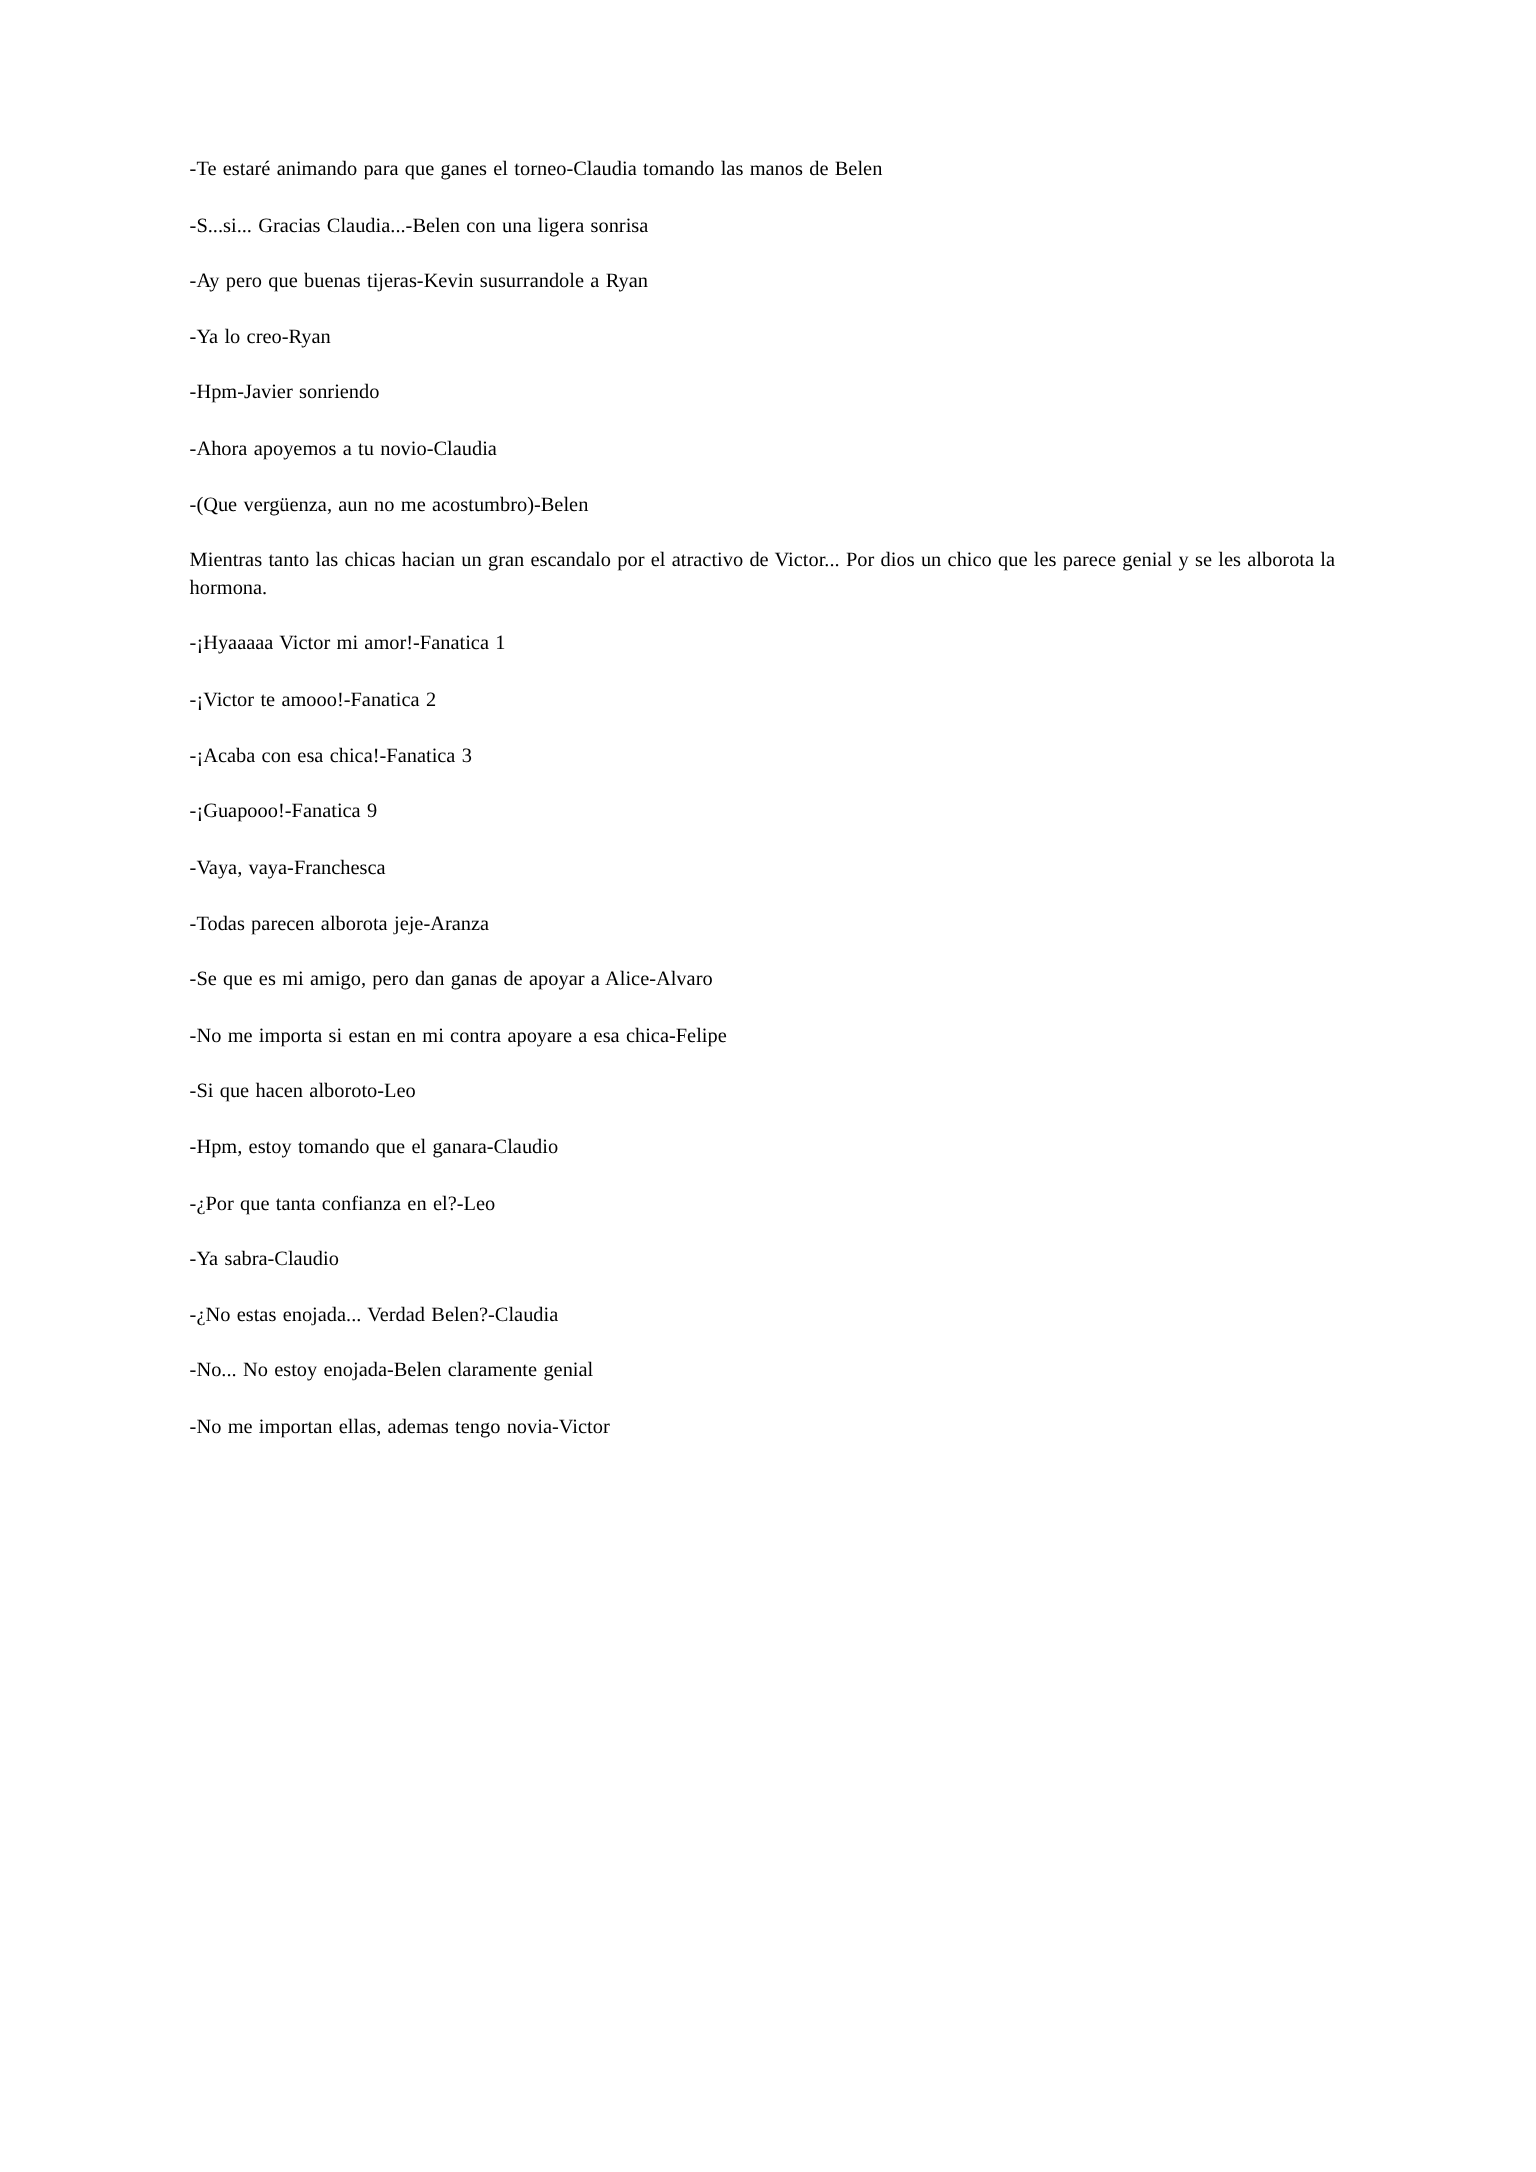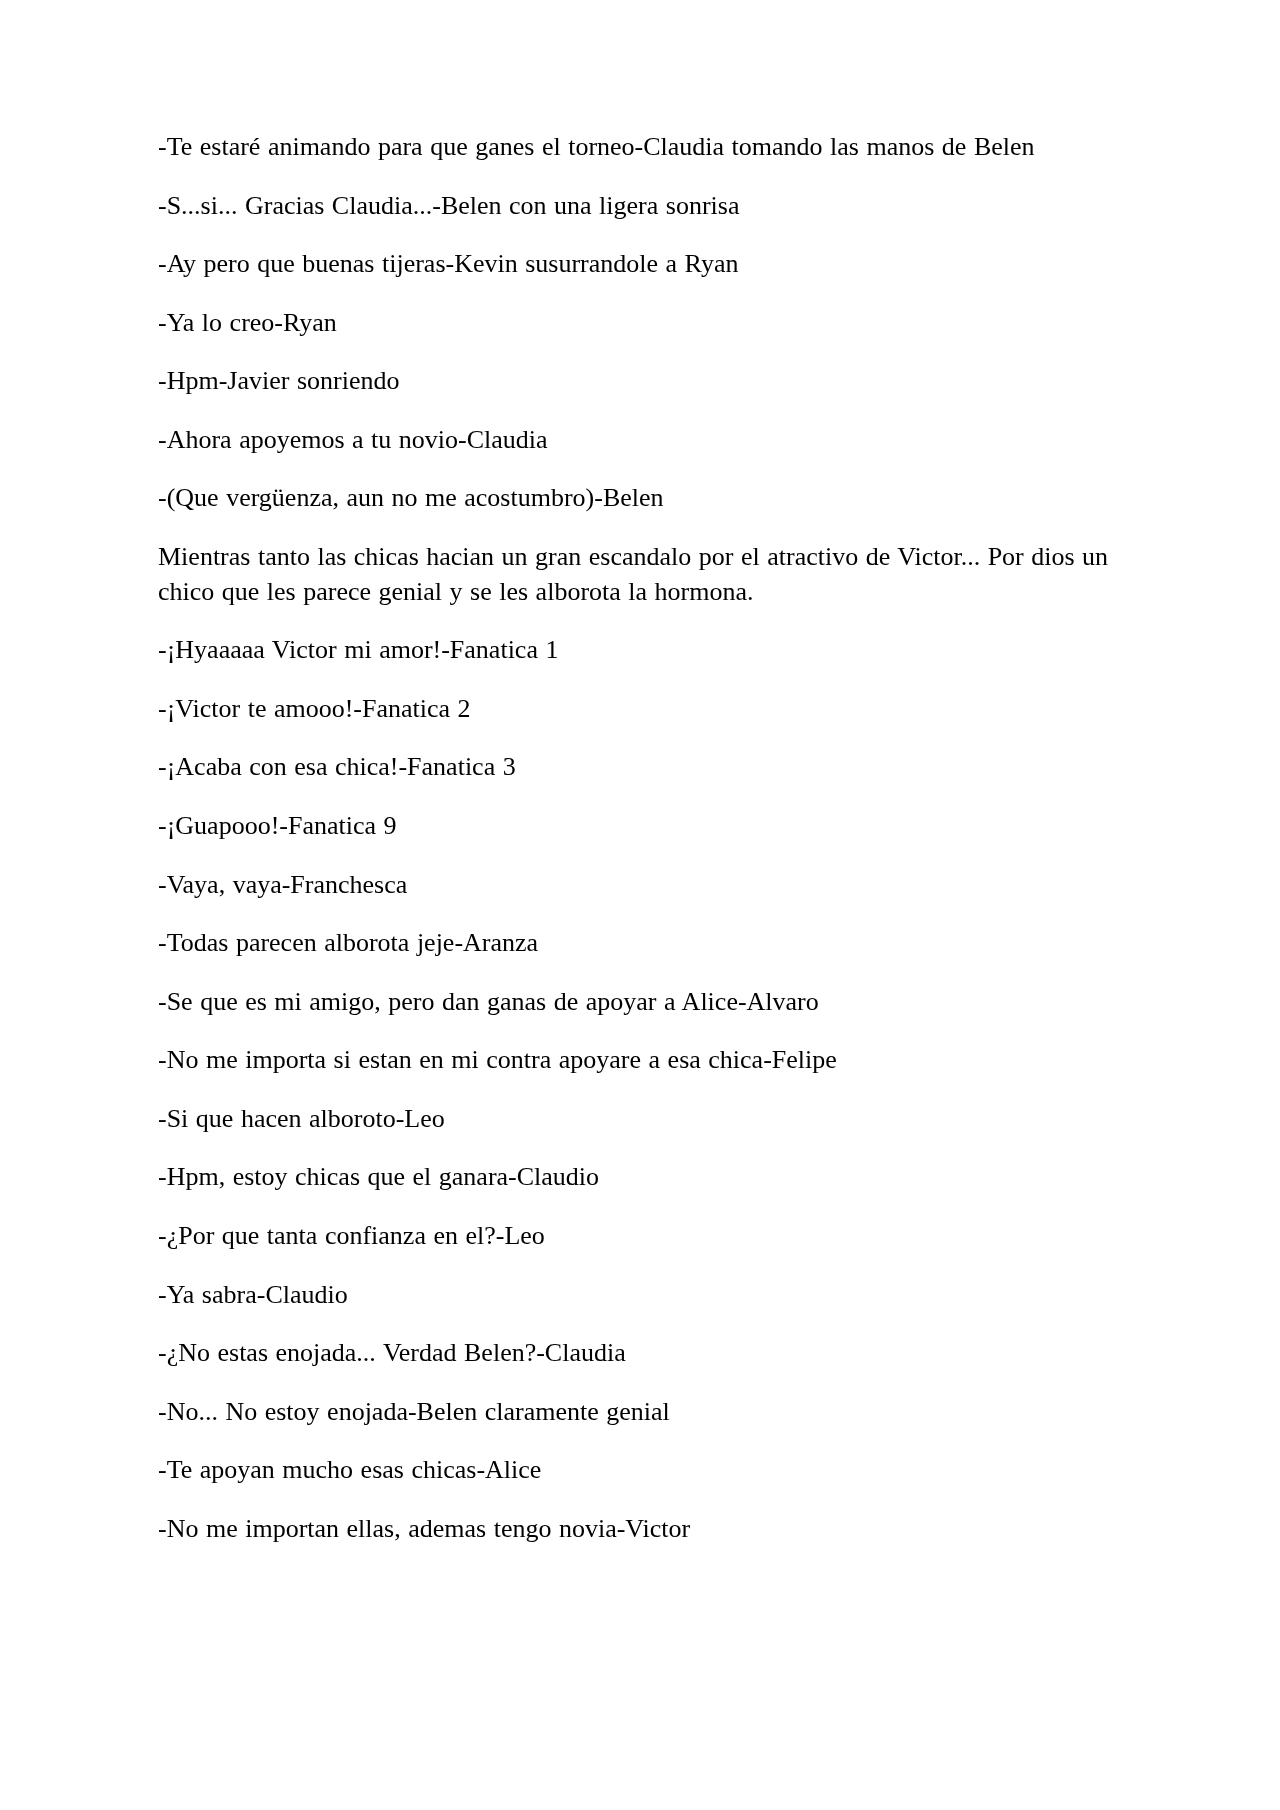--- a/index.html
+++ b/index.html
@@ -14,21 +14,21 @@
     margin: 0 auto;
     background: #ffffff;
     overflow: hidden;
     box-sizing: border-box;
     padding: 130px 158px 0 158px;
     font-family: "Liberation Serif", "DejaVu Serif", serif;
     color: #000000;
   }
   .page p {
     margin: 0 0 24px 0;
-    font-size: 26px;
+    font-size: 17px;
     line-height: 1.33;
     font-weight: 400;
     word-spacing: 1px;
   }
 </style>
 </head>
 <body>
 
 <div class="page">
   <p>-Te estaré animando para que ganes el torneo-Claudia tomando las manos de Belen</p>
@@ -41,20 +41,19 @@
   <p>Mientras tanto las chicas hacian un gran escandalo por el atractivo de Victor... Por dios un chico que les parece genial y se les alborota la hormona.</p>
   <p>-¡Hyaaaaa Victor mi amor!-Fanatica 1</p>
   <p>-¡Victor te amooo!-Fanatica 2</p>
   <p>-¡Acaba con esa chica!-Fanatica 3</p>
   <p>-¡Guapooo!-Fanatica 9</p>
   <p>-Vaya, vaya-Franchesca</p>
   <p>-Todas parecen alborota jeje-Aranza</p>
   <p>-Se que es mi amigo, pero dan ganas de apoyar a Alice-Alvaro</p>
   <p>-No me importa si estan en mi contra apoyare a esa chica-Felipe</p>
   <p>-Si que hacen alboroto-Leo</p>
-  <p>-Hpm, estoy chicas que el ganara-Claudio</p>
+  <p>-Hpm, estoy tomando que el ganara-Claudio</p>
   <p>-¿Por que tanta confianza en el?-Leo</p>
   <p>-Ya sabra-Claudio</p>
   <p>-¿No estas enojada... Verdad Belen?-Claudia</p>
   <p>-No... No estoy enojada-Belen claramente genial</p>
-  <p>-Te apoyan mucho esas chicas-Alice</p>
   <p>-No me importan ellas, ademas tengo novia-Victor</p>
 </div>
 
 </body></html>

